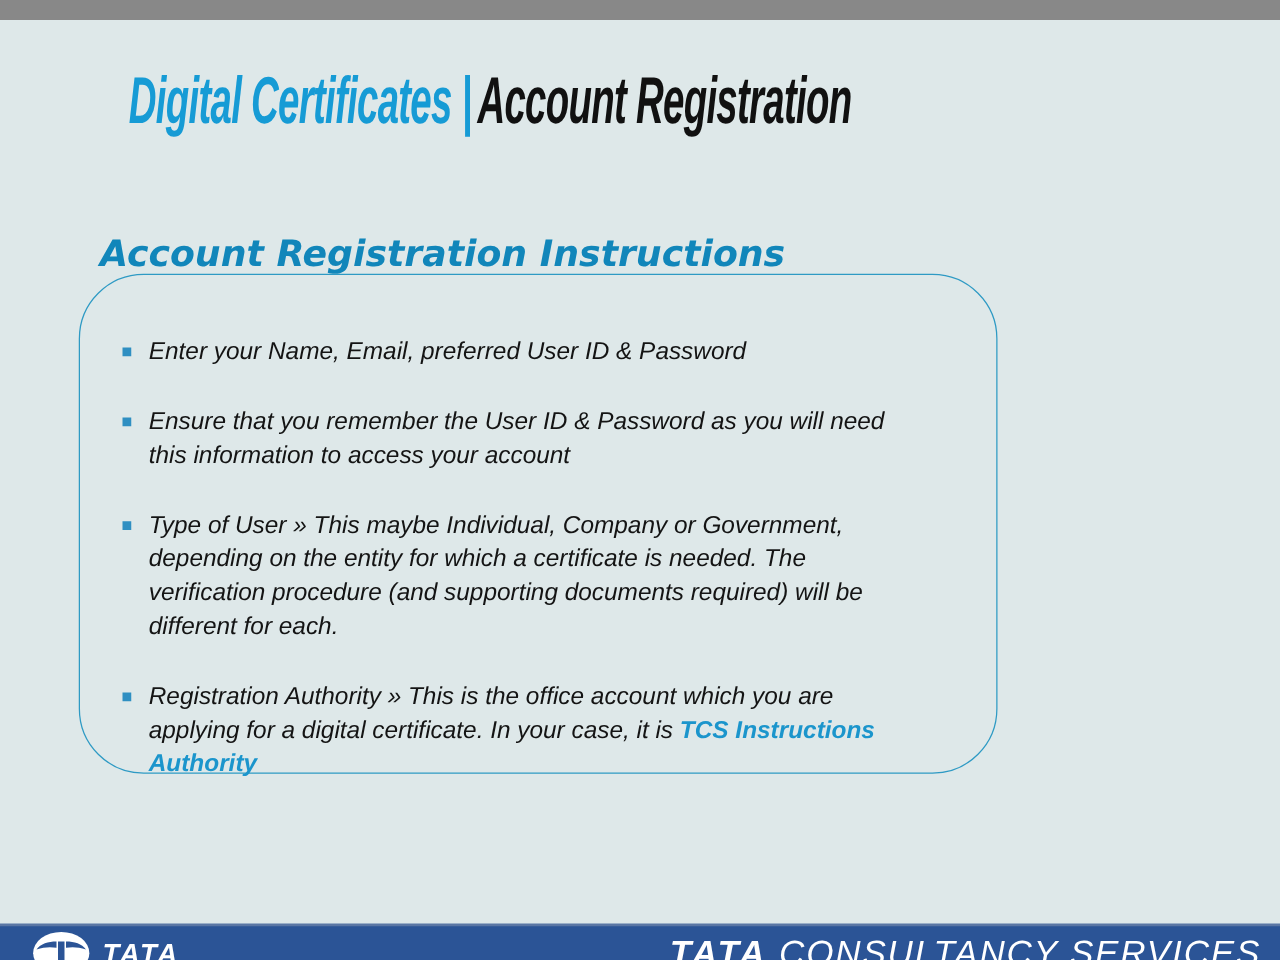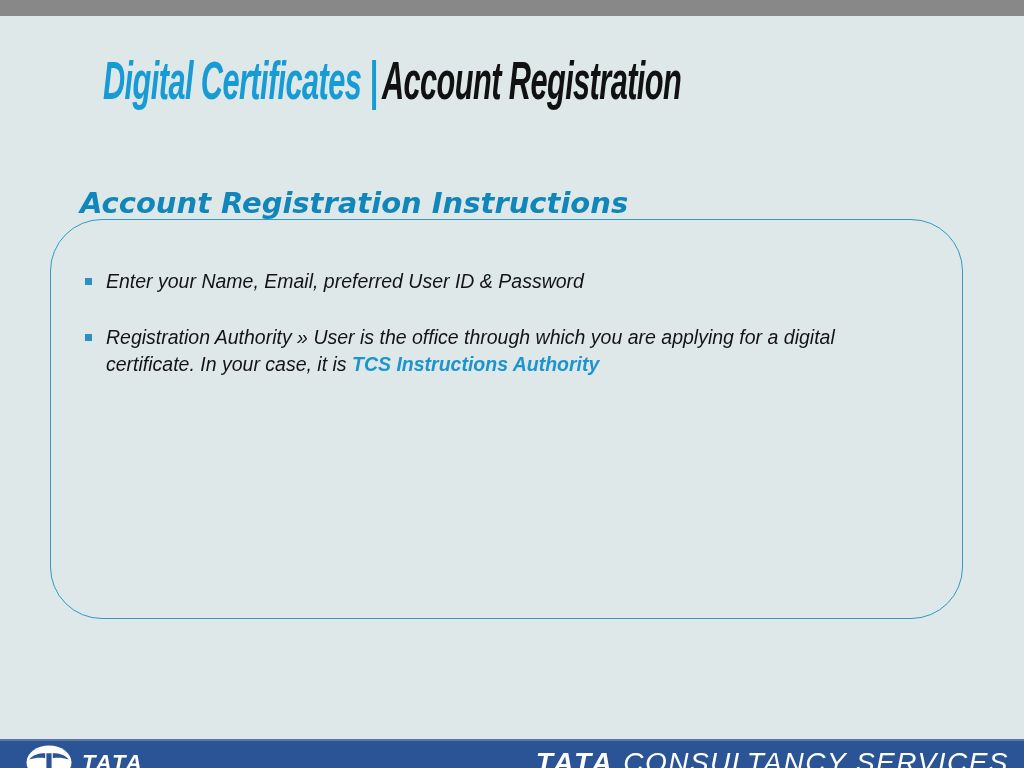--- a/index.html
+++ b/index.html
@@ -22,21 +22,21 @@
 
   
   .subtitle {
     position:absolute; left:80px; top:170px;
     font-family:"DejaVu Sans", sans-serif;
     font-weight:bold; font-size:29px; color:#1186ba;
   }
 
   
   .box {
-    position:absolute; left:50px; top:203px; width:913px; height:400px;
+    position:absolute; left:63px; top:203px; width:735px; height:400px;
     border:1.5px solid #2e9ac4; border-radius:52px; box-sizing:border-box;
   }
   ul.bullets {
     margin:0; padding:48px 54px 0 34px; list-style:none;
     font-size:19.5px; line-height:27px; color:#141414;
   }
   ul.bullets li { position:relative; padding-left:21px; margin-bottom:29px; }
   ul.bullets li .marker {
     position:absolute; left:0; top:10px; width:7px; height:7px;
     background:#2f8fc2;
@@ -72,21 +72,29 @@
   <div class="subtitle">Account Registration Instructions</div>
 
   <div class="box">
     <ul class="bullets">
       <li>
         <span class="marker"></span>
         <span>Enter your Name, Email, preferred User ID &amp; Password</span>
       </li>
       <li>
         <span class="marker"></span>
-        <span>Registration Authority » User is the office through which you are applying for a digital certificate. In your case, it is </span><span class="inline-highlight">TCS Instructions Authority</span>
+        <span>Ensure that you remember the User ID &amp; Password as you will need this information to access your account</span>
+      </li>
+      <li>
+        <span class="marker"></span>
+        <span>Type of User » This maybe Individual, Company or Government, depending on the entity for which a certificate is needed. The verification procedure (and supporting documents required) will be different for each.</span>
+      </li>
+      <li>
+        <span class="marker"></span>
+        <span>Registration Authority » This is the office account which you are applying for a digital certificate. In your case, it is </span><span class="inline-highlight">TCS Instructions Authority</span>
       </li>
     </ul>
   </div>
 
   <div class="footer">
     <div class="footer-inner">
 
       <div class="logo-group">
         <svg class="tata-oval" width="46" height="35" viewBox="0 0 46 35" aria-hidden="true">
           <ellipse cx="23" cy="17.5" rx="22.5" ry="17" fill="#ffffff"></ellipse>

